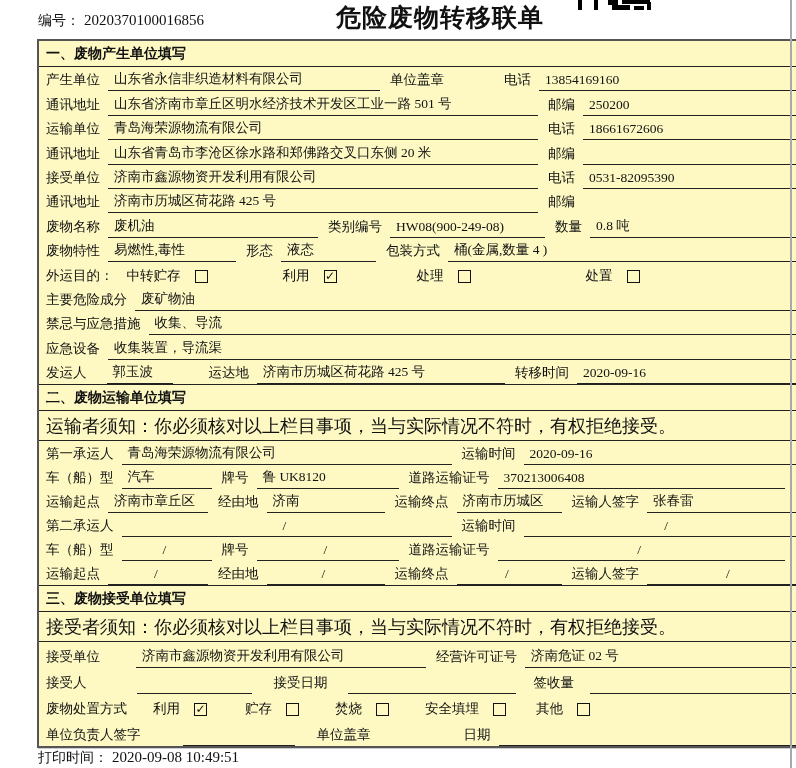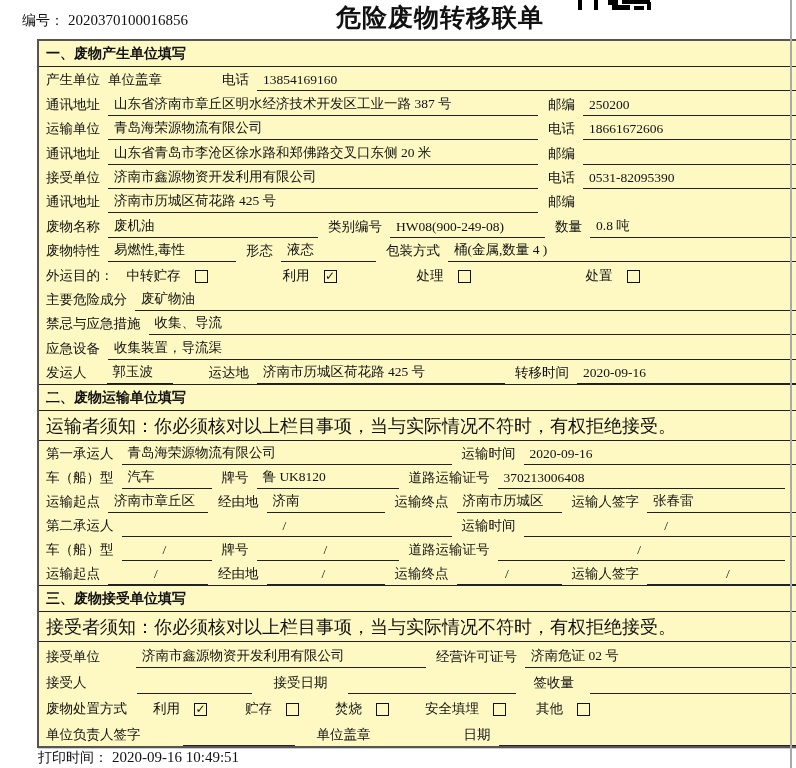--- a/index.html
+++ b/index.html
@@ -1,21 +1,21 @@
 <!DOCTYPE html>
 <html><head>
 <meta charset="utf-8">
 <style>
   html,body{margin:0;padding:0}
   body{
     width:796px;height:768px;position:relative;overflow:hidden;
     background:#ffffff;color:#111;
     font-family:"Liberation Serif","DejaVu Serif",serif;
   }
-  .serial{position:absolute;left:22px;top:12px;font-size:14px;white-space:nowrap}
+  .serial{position:absolute;left:38px;top:12px;font-size:14px;white-space:nowrap}
   .serial .num{margin-left:4px;font-size:15px}
   .doc-title{
     position:absolute;left:300px;top:1px;width:280px;text-align:center;
     font-size:25px;font-weight:bold;letter-spacing:1px;
     font-family:"Liberation Sans","DejaVu Sans",sans-serif;
   }
   .qr{position:absolute;left:578px;top:0;width:74px;height:10px;overflow:hidden}
   .qr div{position:absolute;background:#000}
   .qr .q1{left:0;top:-9px;width:12px;height:15px;background:transparent;border:4px solid #000}
   .qr .q2{left:30px;top:0;width:10px;height:5px}
@@ -71,28 +71,29 @@
   <div class="q4"></div>
   <div class="q5"></div>
   <div class="q6"></div>
 </div>
 
 <div class="form-table" id="form-table">
     <div class="sec s0">
       <div class="sec-h">一、废物产生单位填写</div>
       <div class="row">
         <span class="lbl">产生单位</span>
+        <span class="fld" style="width: 272px;">山东省永信非织造材料有限公司</span>
         <span class="lbl">单位盖章</span>
         <span class="gap" style="width: 52px;"></span>
         <span class="lbl">电话</span>
         <span class="fld grow">13854169160</span>
       </div>
       <div class="row">
         <span class="lbl">通讯地址</span>
-        <span class="fld" style="width: 430px;">山东省济南市章丘区明水经济技术开发区工业一路 387 号</span>
+        <span class="fld" style="width: 430px;">山东省济南市章丘区明水经济技术开发区工业一路 501 号</span>
         <span class="lbl">邮编</span>
         <span class="fld grow">250200</span>
       </div>
       <div class="row">
         <span class="lbl">运输单位</span>
         <span class="fld" style="width: 430px;">青岛海荣源物流有限公司</span>
         <span class="lbl">电话</span>
         <span class="fld grow">18661672606</span>
       </div>
       <div class="row">
@@ -268,16 +269,16 @@
         <span class="gap" style="width: 12px;"></span>
         <span class="lbl">单位盖章</span>
         <span class="gap" style="width: 85px;"></span>
         <span class="lbl">日期</span>
         <span class="fld grow"></span>
       </div>
     </div>
   </div>
 
 <div class="print-time">
-  <span>打印时间：</span><span class="num">2020-09-16 10:49:51</span>
+  <span>打印时间：</span><span class="num">2020-09-08 10:49:51</span>
 </div>
 
 <div class="right-edge"></div>
 
 </body></html>

